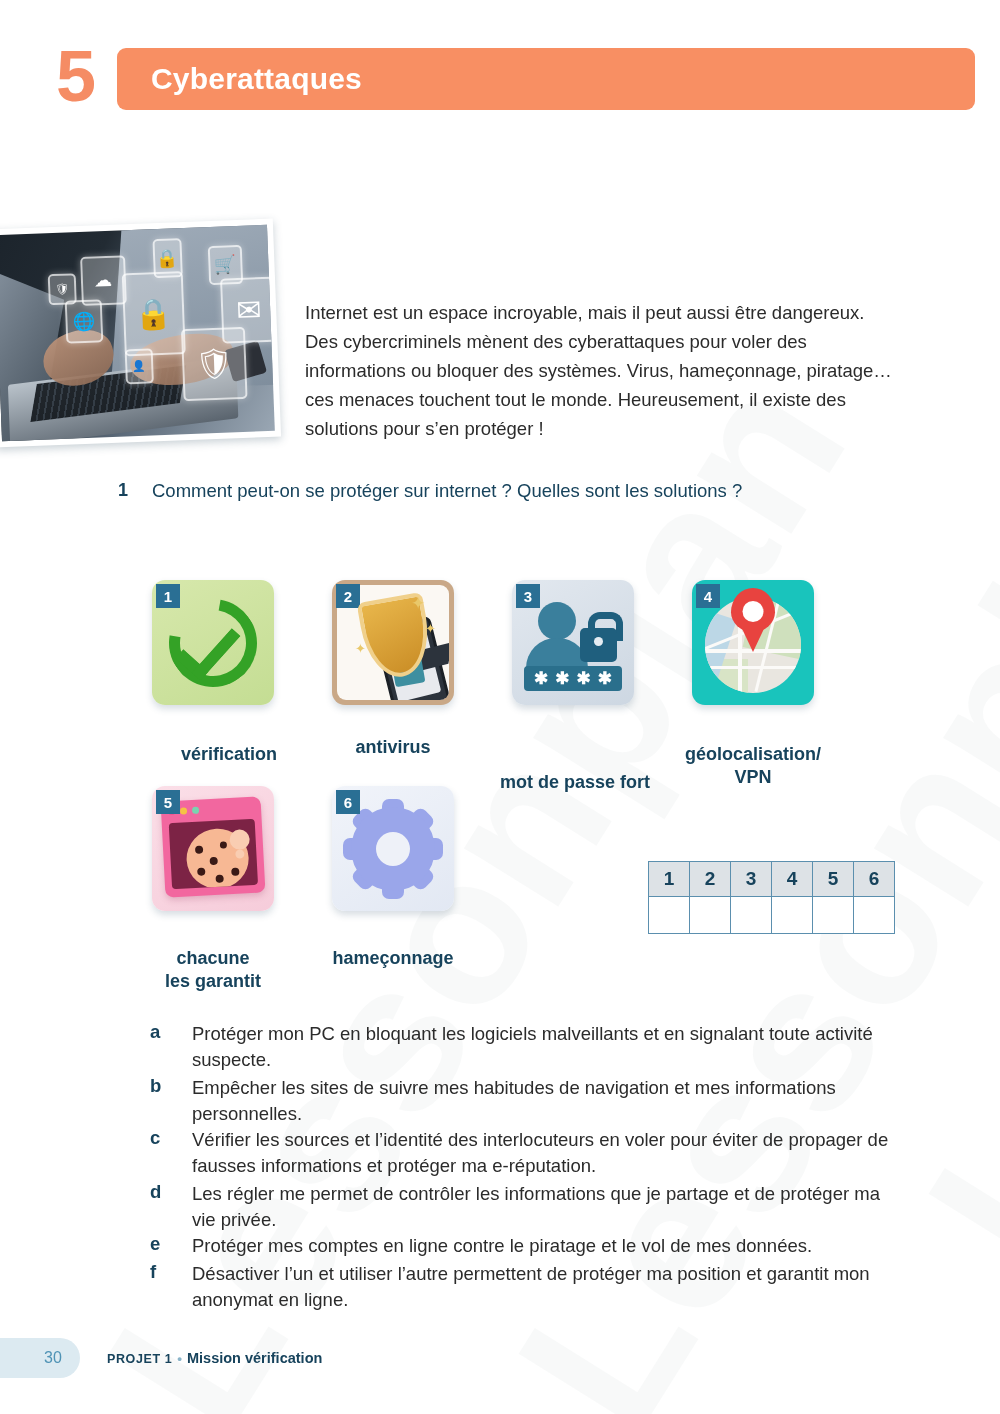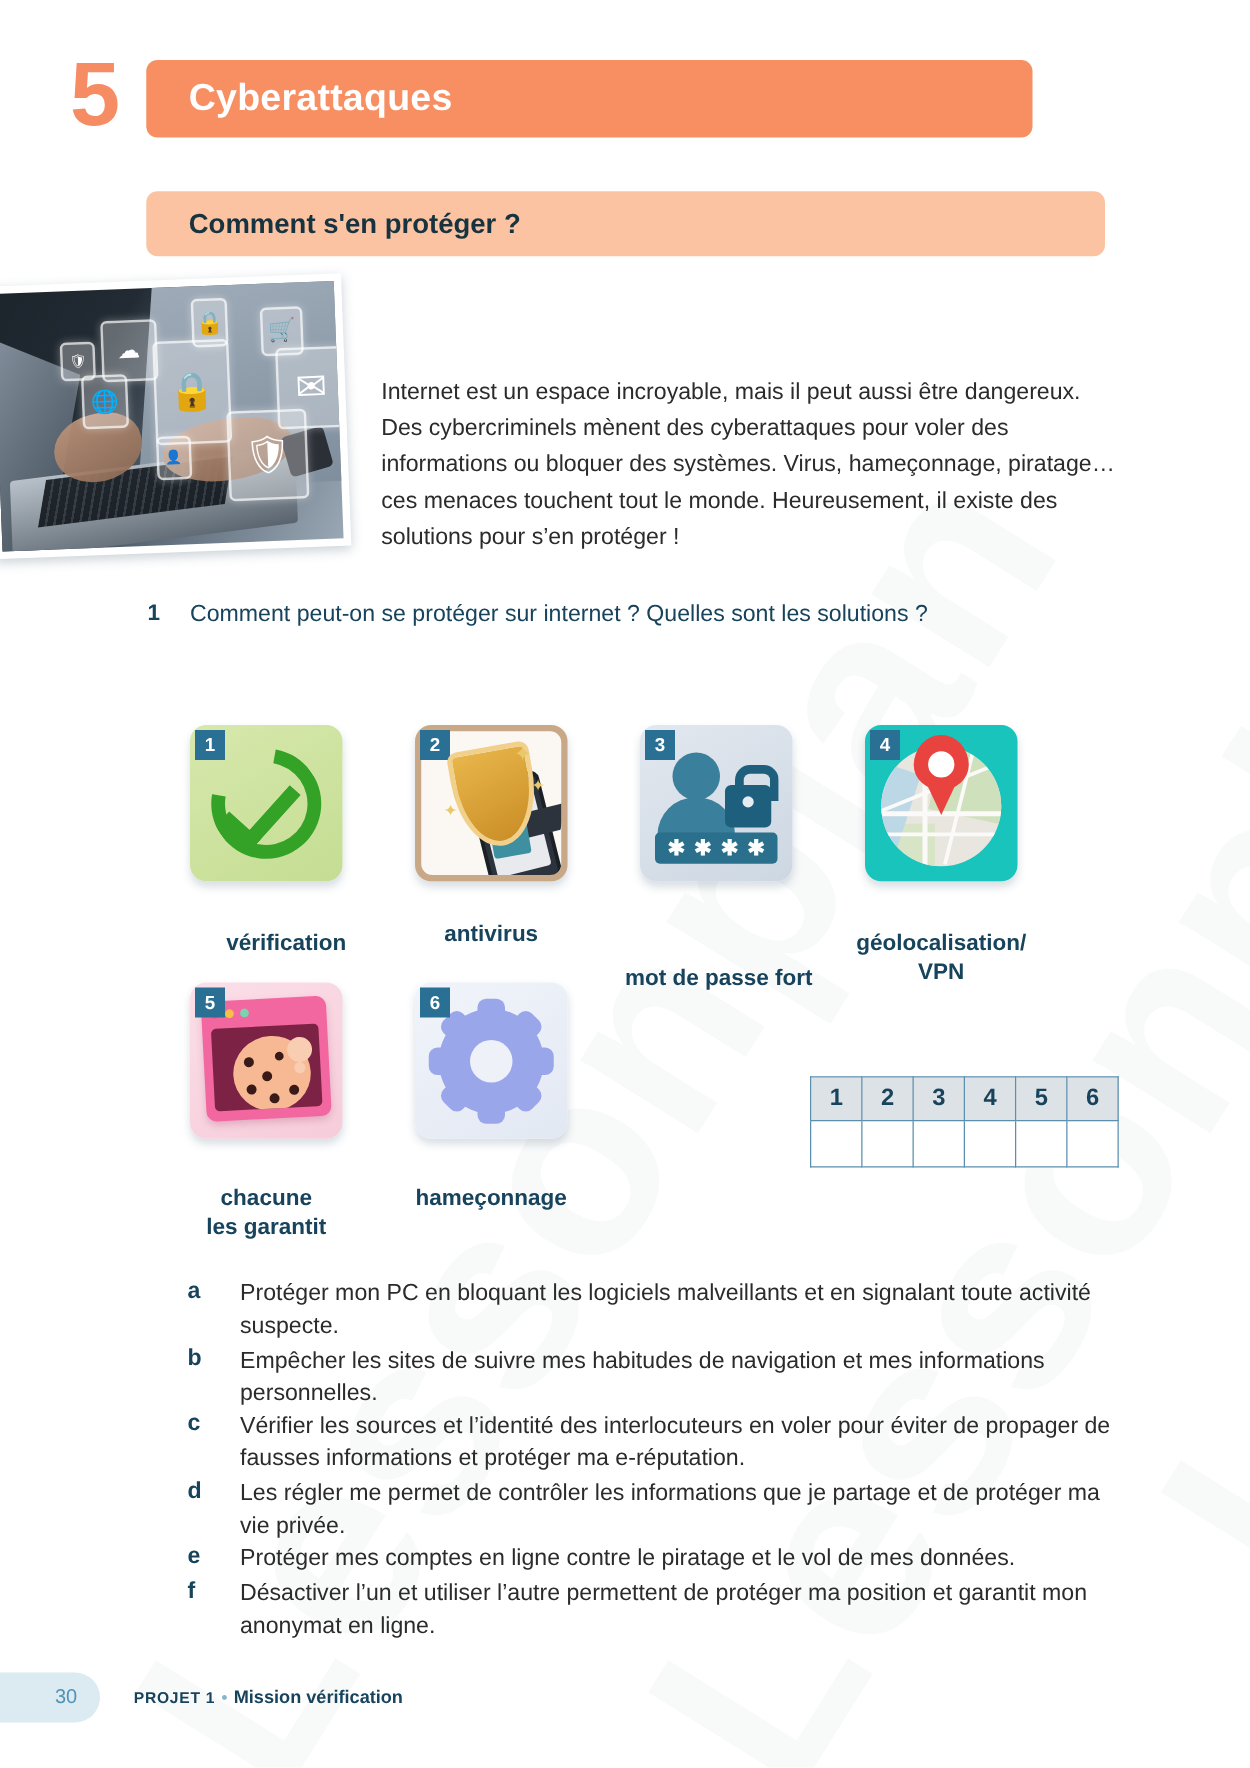--- a/index.html
+++ b/index.html
@@ -53,21 +53,21 @@
     left: 56px; top: -8px;
     font-size: 72px;
     font-weight: 700;
     color: #f58c64;
     line-height: 1;
     font-family: "Liberation Sans", sans-serif;
   }
   .title-bar {
     position: absolute;
     left: 117px; top: 0;
-    width: 709px; height: 62px;
+    width: 858px; height: 62px;
     background: #f88f63;
     border-radius: 9px;
     display: flex;
     align-items: center;
   }
   .title-bar-text {
     color: #ffffff;
     font-size: 30px;
     font-weight: 700;
     letter-spacing: 0.2px;
@@ -406,23 +406,20 @@
 
 <div class="page">
 
   <div class="title-row">
     <div class="chapter-num">5</div>
     <div class="title-bar">
       <span class="title-bar-text">Cyberattaques</span>
     </div>
   </div>
 
-  <div class="subtitle-bar">
-    <span class="subtitle-text">Comment s'en protéger ?</span>
-  </div>
 
   <div class="photo-frame">
     <div class="photo">
       <div class="shirt"></div>
       <div class="screen"></div>
       <div class="laptop-base"></div>
       <div class="laptop-keys"></div>
       <div class="hand h1"></div>
       <div class="hand h2"></div>
       <div class="watch"></div>

